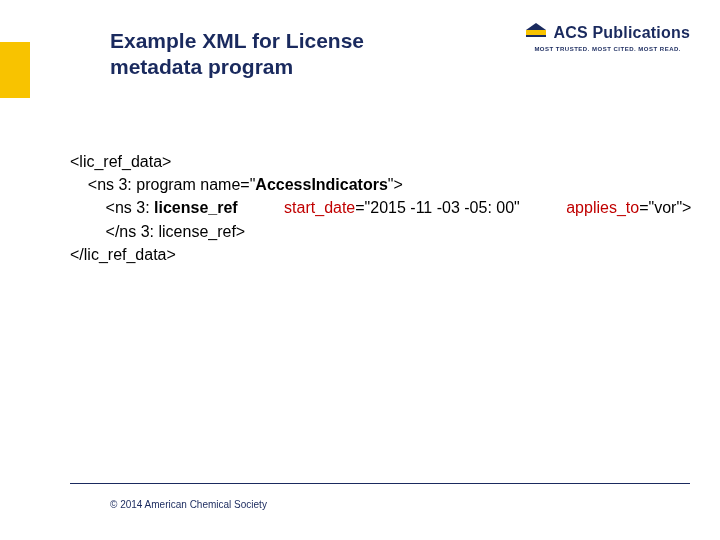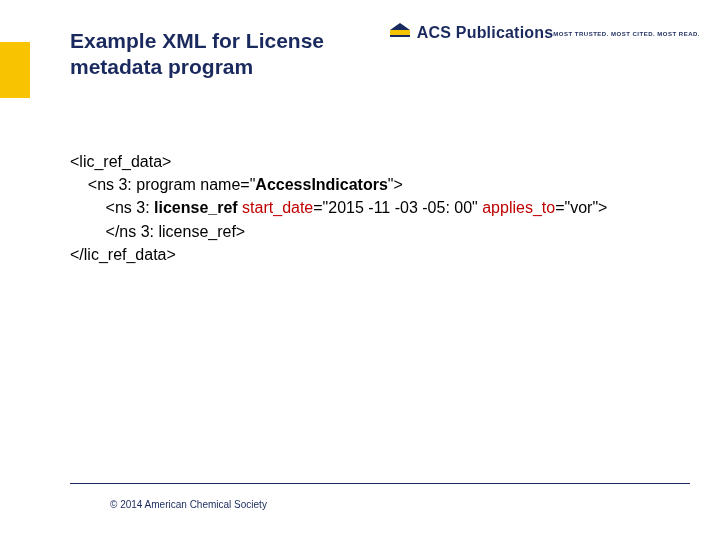--- a/index.html
+++ b/index.html
@@ -27,26 +27,28 @@
     display: flex;
     justify-content: space-between;
     align-items: flex-start;
   }
   .title {
     font-size: 21px;
     font-weight: bold;
     color: #1a2a5e;
     line-height: 1.25;
     max-width: 360px;
+    margin-left: 40px;
   }
   .logo-block {
     display: flex;
-    flex-direction: row;
+    flex-direction: column;
     align-items: center;
     margin-top: -6px;
+    margin-right: 10px;
   }
   .logo-row {
     display: flex;
     align-items: center;
     gap: 6px;
   }
   .logo-text {
     font-size: 16px;
     font-weight: bold;
     color: #1a2a5e;
@@ -63,21 +65,21 @@
     position: absolute;
     left: 70px;
     top: 150px;
     right: 40px;
     font-family: Arial, Helvetica, sans-serif;
     font-size: 16px;
     line-height: 1.45;
     color: #000;
   }
   .content .line { white-space: pre; }
-  .attr-red { color: #c00000; }
+  .attr-red { color: #c00000; margin-left: 42px; }
   .attr-bold { font-weight: bold; }
   .doi-under { text-decoration: underline; }
   .footer-line {
     position: absolute;
     left: 70px;
     right: 30px;
     bottom: 56px;
     height: 1px;
     background: #1a2a5e;
   }

